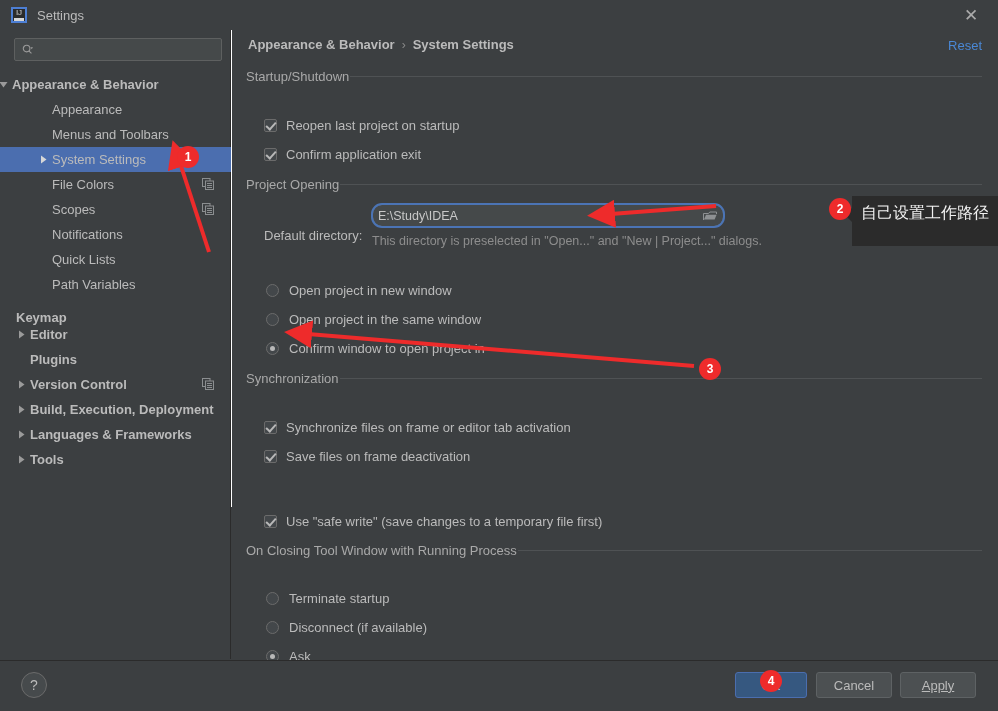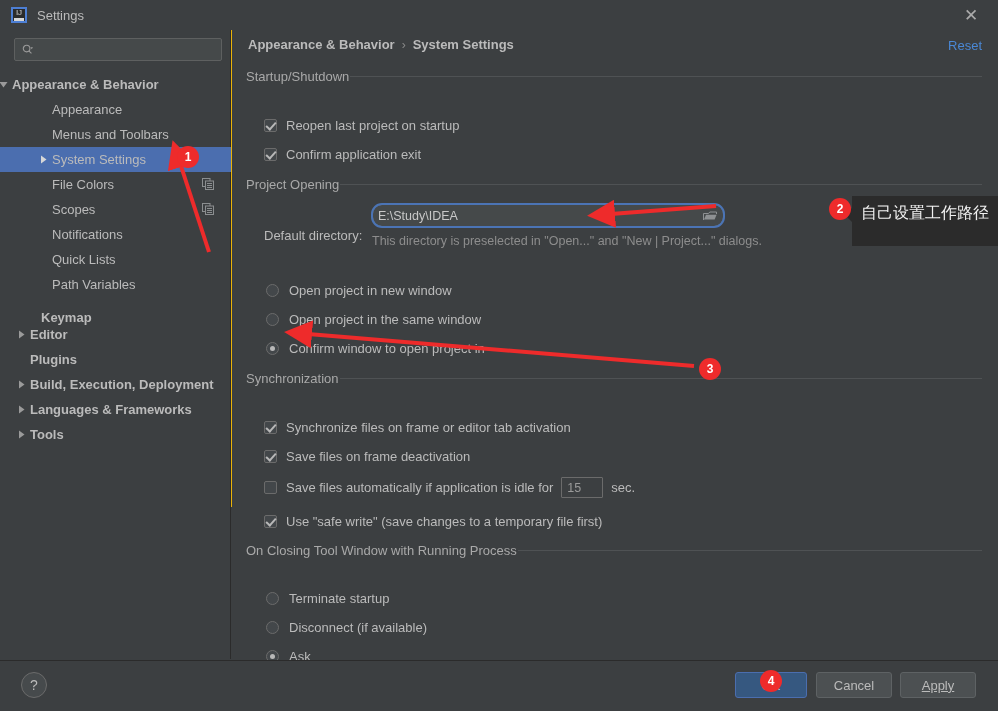--- a/index.html
+++ b/index.html
@@ -5,21 +5,21 @@
   * { box-sizing: border-box; margin: 0; padding: 0; }
   html, body {
     width: 998px; height: 711px;
     background: #3c3f41;
     font-family: "Liberation Sans", sans-serif;
     overflow: hidden;
   }
   #app {
     position: relative;
     width: 998px; height: 507px;
-    background: #eab308;
+    background: #ffffff;
   }
 
   
   .titlebar {
     position: absolute; left: 0; top: 0; width: 998px; height: 30px;
     background: #3c3f41;
     display: flex; align-items: center;
   }
   .ij-logo {
     width: 16px; height: 16px; margin-left: 11px;
@@ -252,30 +252,43 @@
         <div class="tree-row">
           <span class="lbl" style="left: 52px;">Notifications</span>
         </div>
         <div class="tree-row">
           <span class="lbl" style="left: 52px;">Quick Lists</span>
         </div>
         <div class="tree-row">
           <span class="lbl" style="left: 52px;">Path Variables</span>
         </div>
         <div class="tree-row bold">
-          <span class="lbl" style="left: 41px; margin-top: 16px;">Keymap</span>
+          <span class="lbl" style="left: 16px; margin-top: 16px;">Keymap</span>
         </div>
         <div class="tree-row bold">
           <svg viewBox="0 0 11 11" class="arrow" style="left: 16px;">
             <path d="M3,1.5 L8.5,5.5 L3,9.5 Z" fill="#9a9a9a"></path>
           </svg>
           <span class="lbl" style="left: 30px;">Editor</span>
         </div>
         <div class="tree-row bold">
           <span class="lbl" style="left: 30px;">Plugins</span>
+        </div>
+        <div class="tree-row bold">
+          <svg viewBox="0 0 11 11" class="arrow" style="left: 16px;">
+            <path d="M3,1.5 L8.5,5.5 L3,9.5 Z" fill="#9a9a9a"></path>
+          </svg>
+          <span class="lbl" style="left: 30px;">Version Control</span>
+          <svg viewBox="0 0 12 12" class="side-icon">
+            <rect x="0.5" y="0.5" width="7.5" height="8" fill="none" stroke="#8b8e90"></rect>
+            <rect x="3.5" y="3" width="8" height="8.5" fill="#3c3f41" stroke="#8b8e90"></rect>
+            <line x1="5" y1="5.5" x2="10" y2="5.5" stroke="#8b8e90"></line>
+            <line x1="5" y1="7.5" x2="10" y2="7.5" stroke="#8b8e90"></line>
+            <line x1="5" y1="9.5" x2="10" y2="9.5" stroke="#8b8e90"></line>
+          </svg>
         </div>
         <div class="tree-row bold">
           <svg viewBox="0 0 11 11" class="arrow" style="left: 16px;">
             <path d="M3,1.5 L8.5,5.5 L3,9.5 Z" fill="#9a9a9a"></path>
           </svg>
           <span class="lbl" style="left: 30px;">Build, Execution, Deployment</span>
         </div>
         <div class="tree-row bold">
           <svg viewBox="0 0 11 11" class="arrow" style="left: 16px;">
             <path d="M3,1.5 L8.5,5.5 L3,9.5 Z" fill="#9a9a9a"></path>
@@ -352,28 +365,20 @@
     </div>
 
     <div class="row" style="left:32px; top:370px">
       <span class="cb on"></span>
       <span>Synchronize files on frame or editor tab activation</span>
     </div>
     <div class="row" style="left:32px; top:399px">
       <span class="cb on"></span>
       <span>Save files on frame deactivation</span>
     </div>
-    <div class="row" style="left:32px; top:427px">
-      <span class="cb"></span>
-      <span>Save files automatically if application is idle for</span>
-      <span class="num-field">
-        <input type="text" value="15" style="">
-      </span>
-      <span>sec.</span>
-    </div>
     <div class="row" style="left:32px; top:464px">
       <span class="cb on"></span>
       <span>Use "safe write" (save changes to a temporary file first)</span>
     </div>
 
     <div class="section-head" style="top:512px">
       <span>On Closing Tool Window with Running Process</span>
       <span class="rule"></span>
     </div>
 

